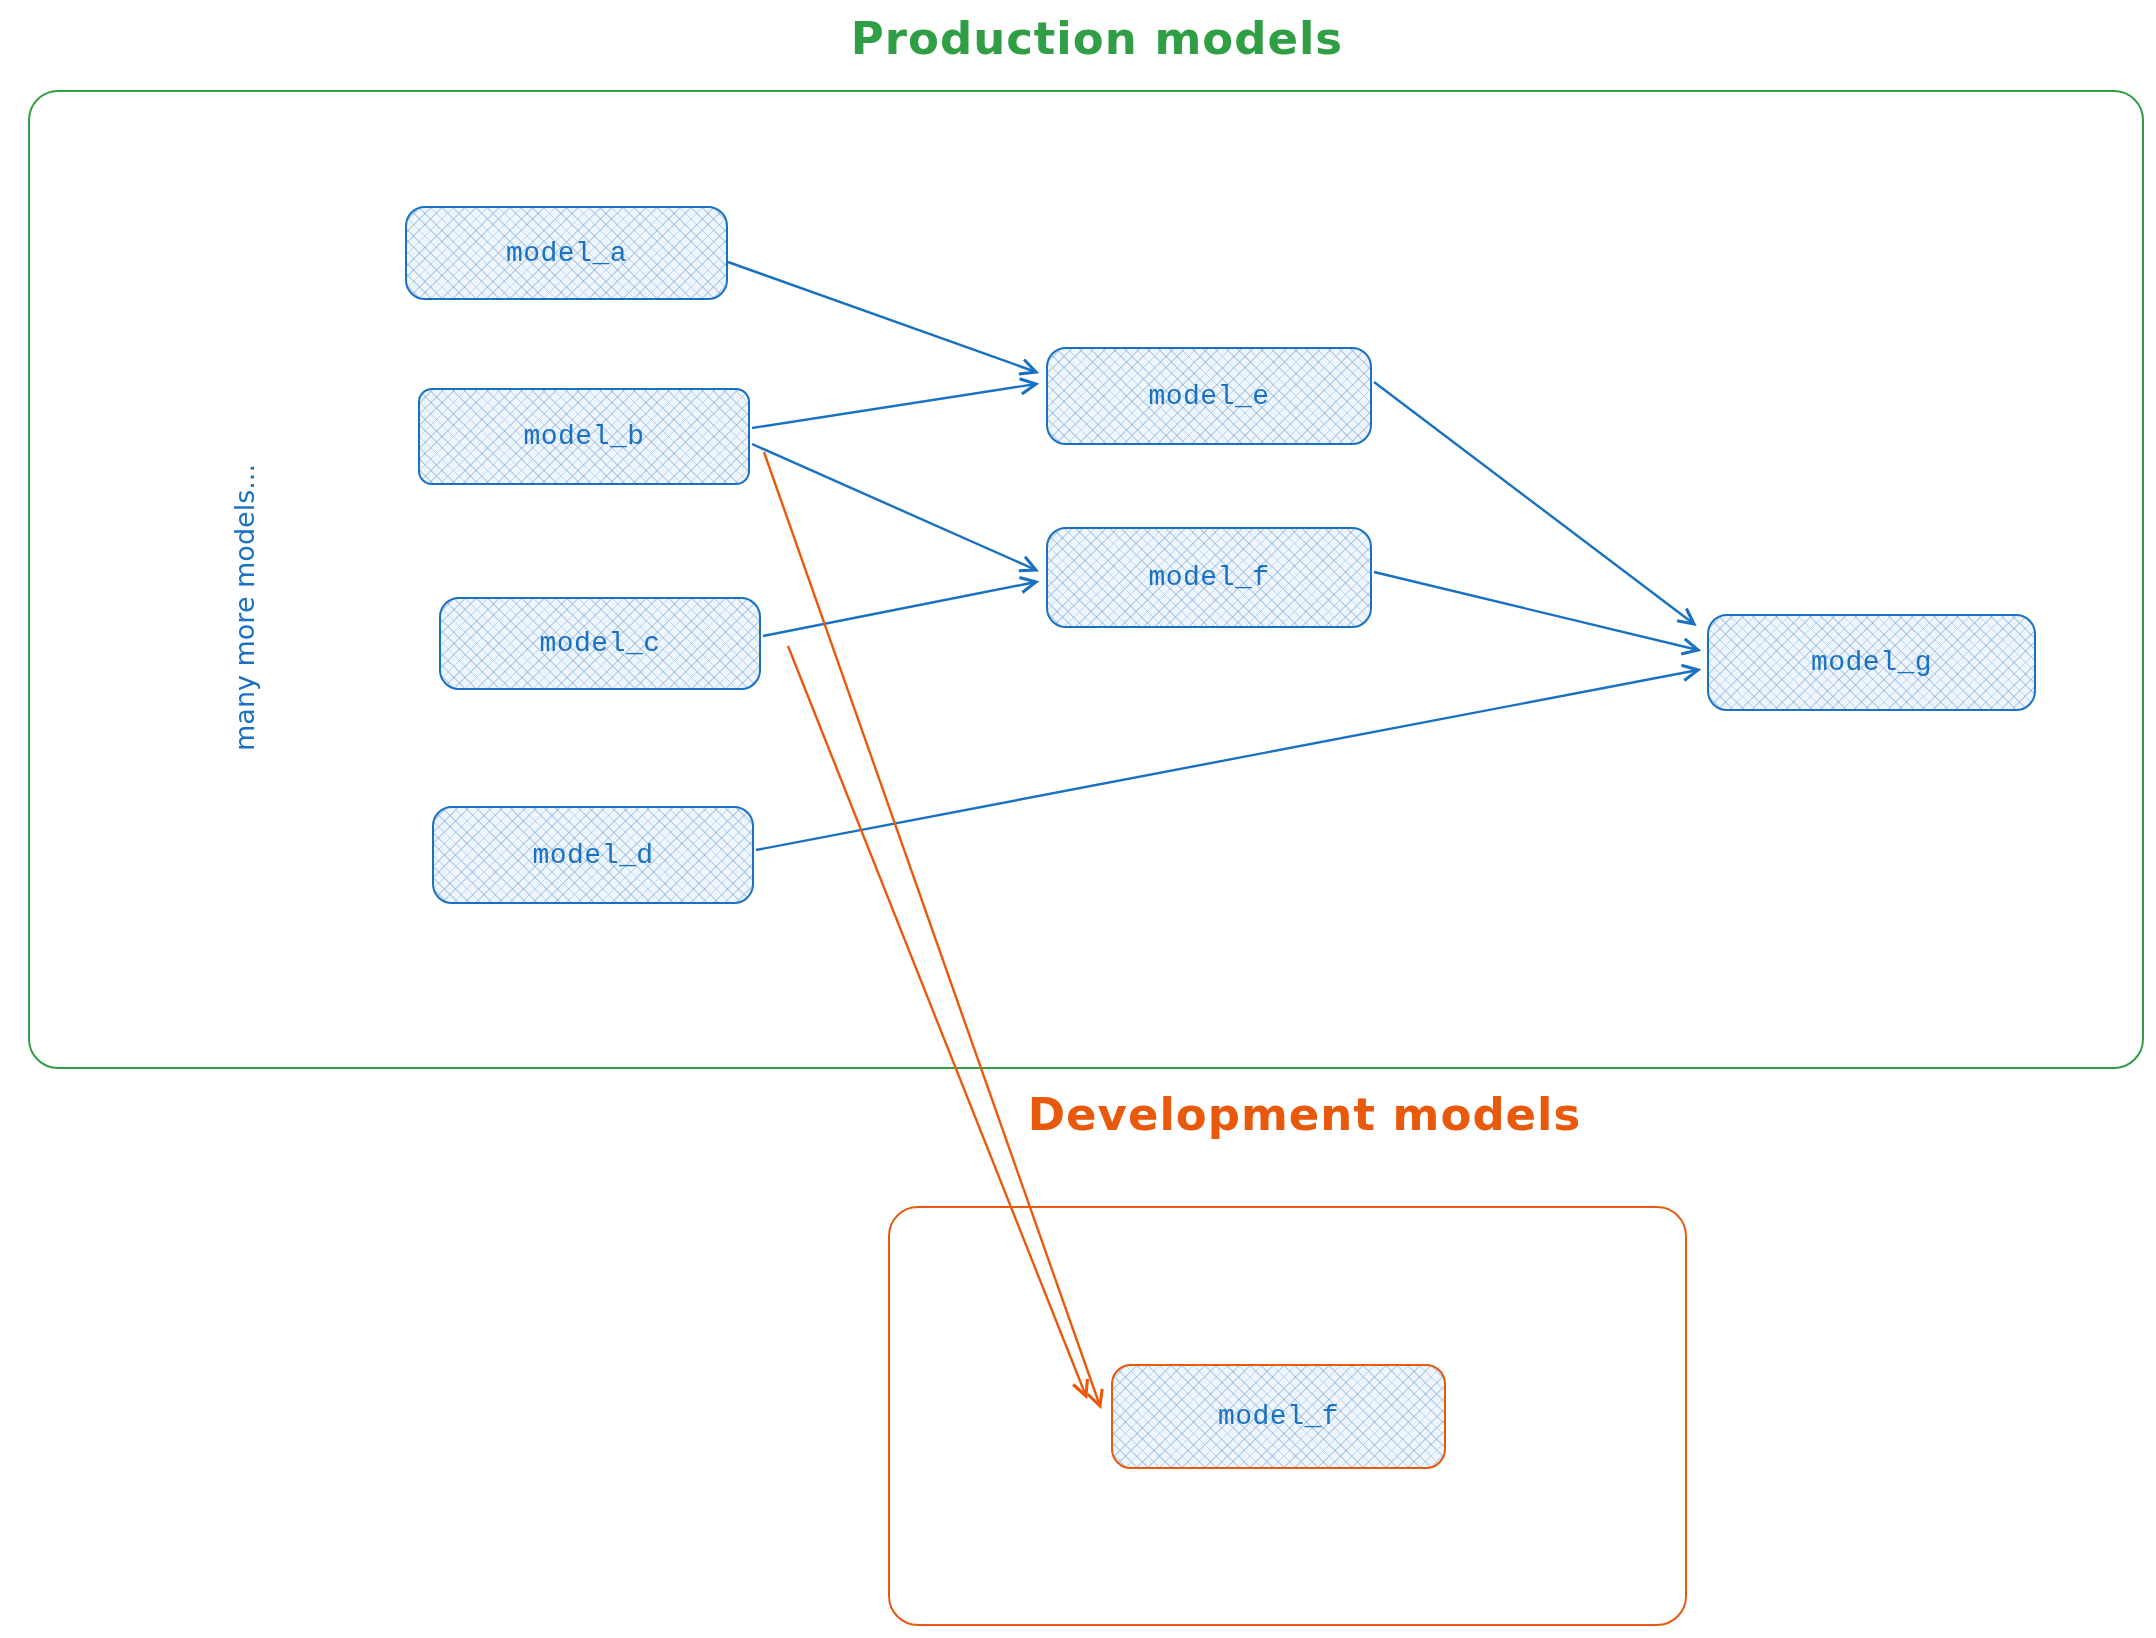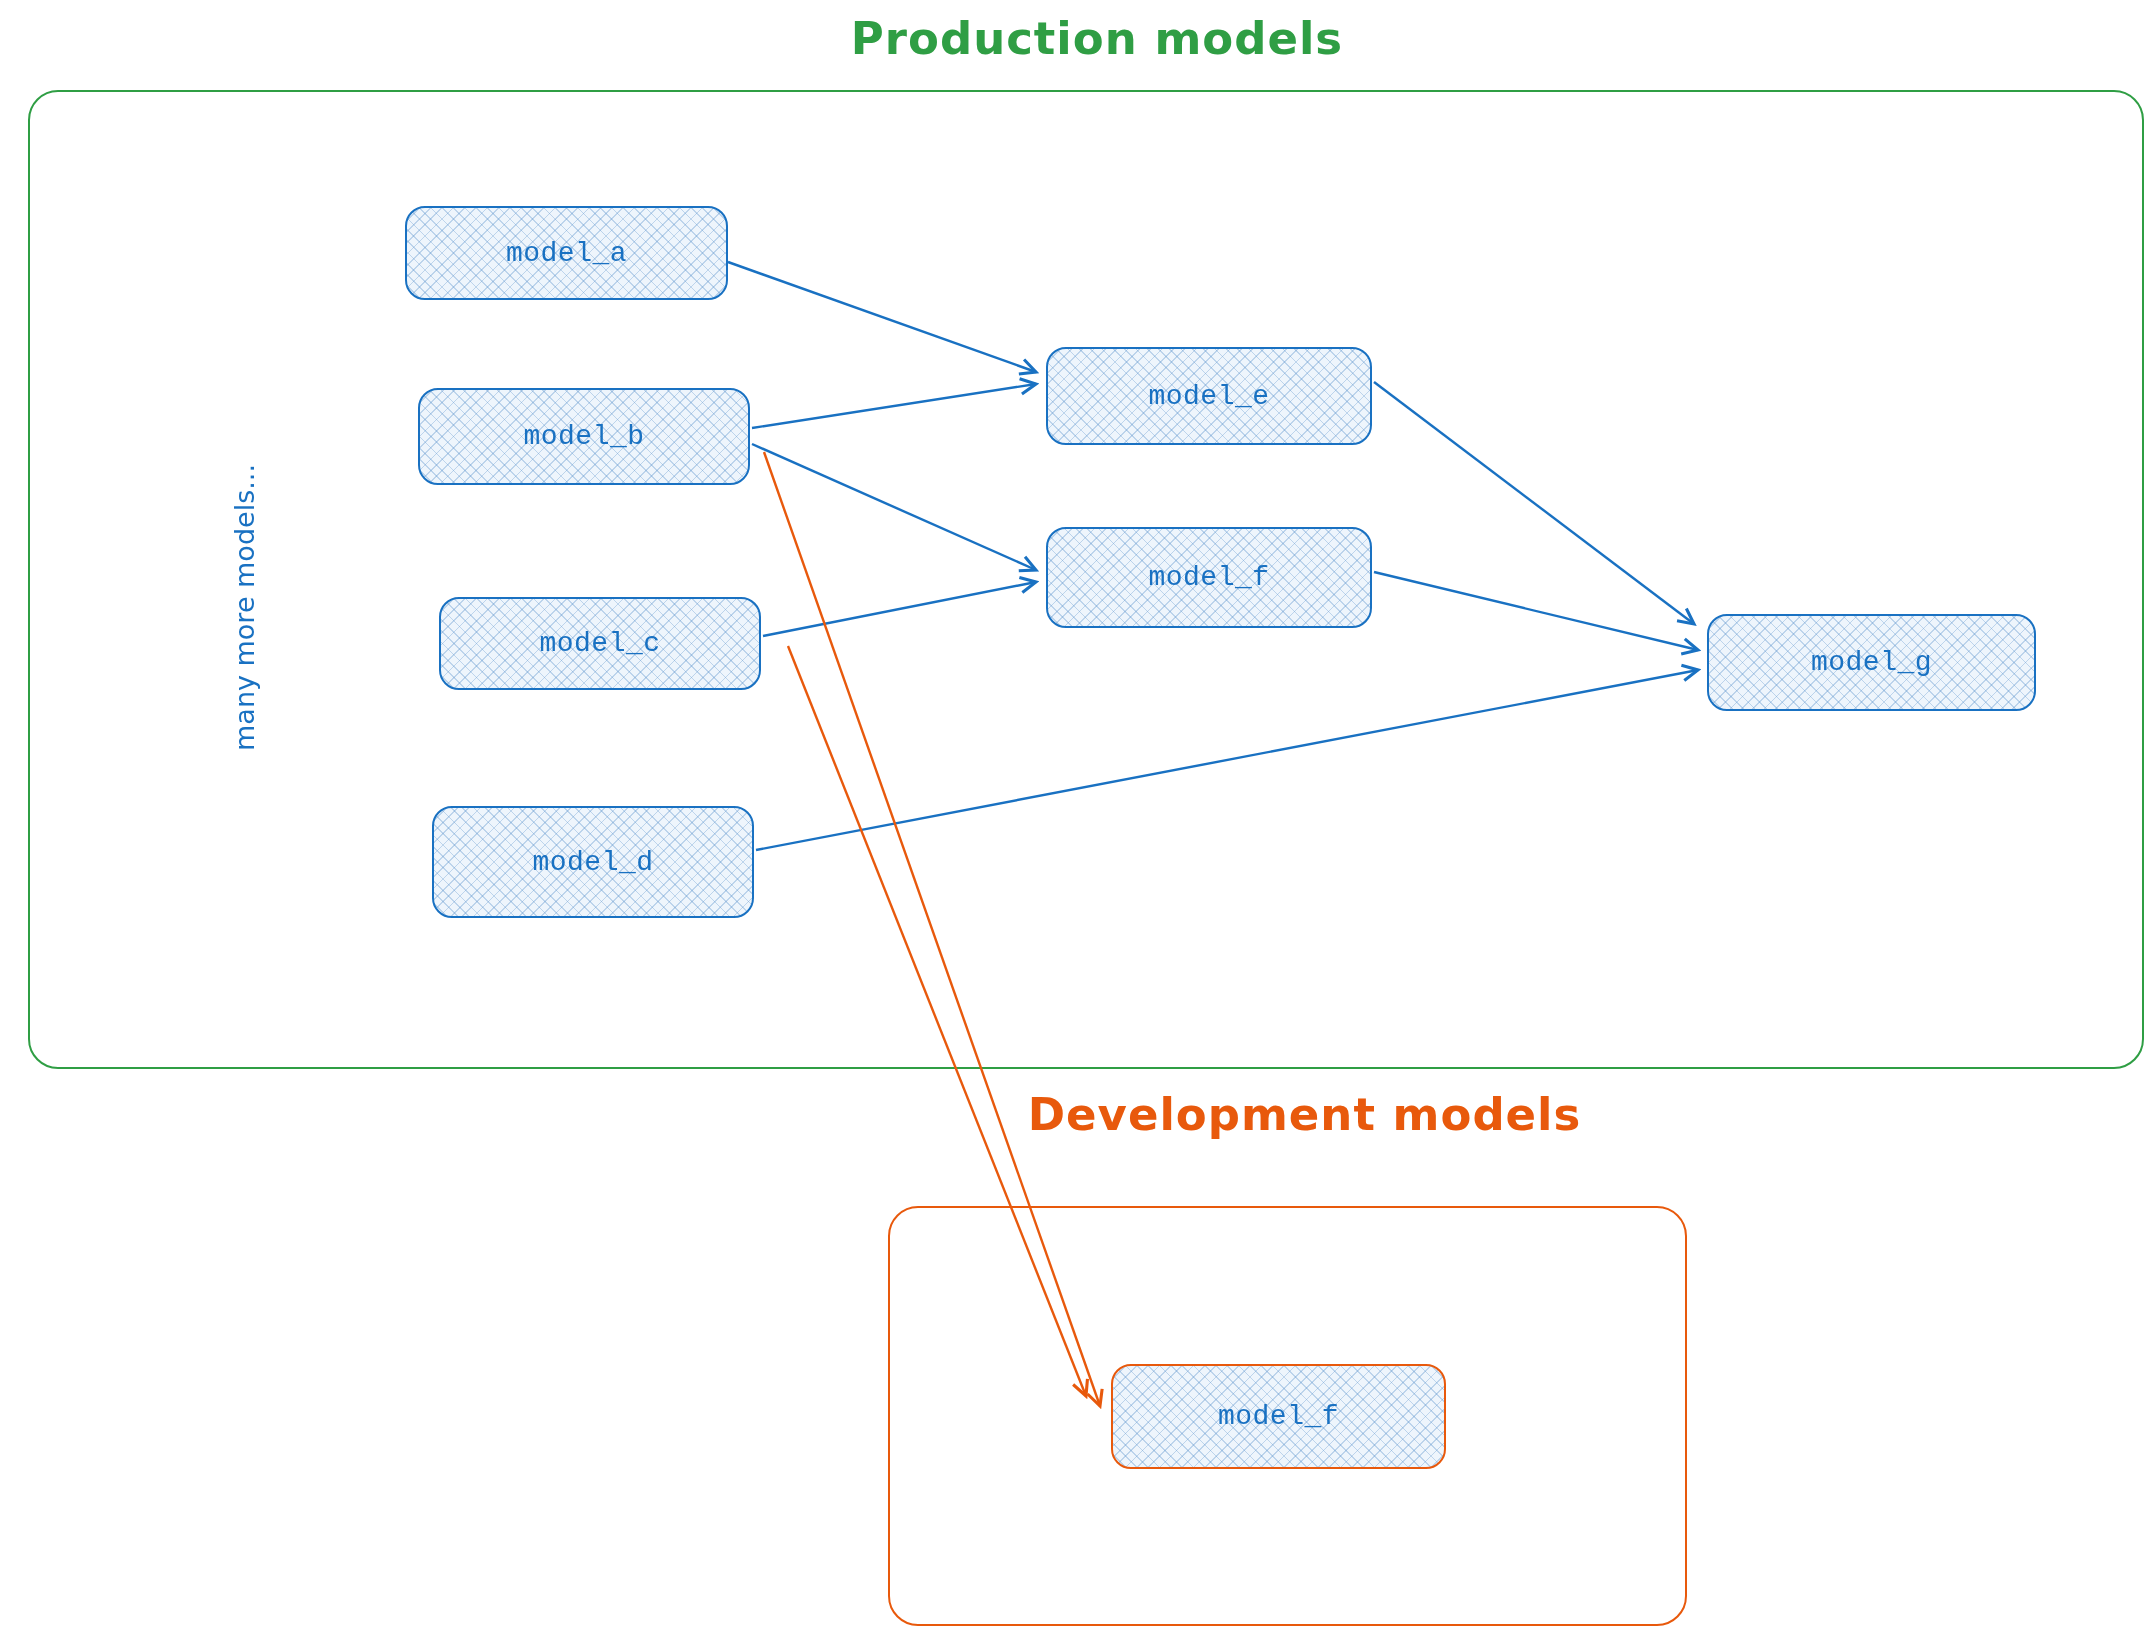--- a/index.html
+++ b/index.html
@@ -120,27 +120,27 @@
       <line x1="1374" y1="572" x2="1698" y2="650" stroke="#1971c2" marker-end="url(#arrow-blue)"></line>
       <line x1="756" y1="850" x2="1698" y2="670" stroke="#1971c2" marker-end="url(#arrow-blue)"></line>
       <line x1="764" y1="452" x2="1100" y2="1406" stroke="#e8590c" marker-end="url(#arrow-orange)"></line>
       <line x1="788" y1="646" x2="1086" y2="1396" stroke="#e8590c" marker-end="url(#arrow-orange)"></line>
     </svg>
 
   <div id="nodes">
       <div class="node blue" style="left: 405px; top: 206px; width: 323px; height: 94px;">
         <span>model_a</span>
       </div>
-      <div class="node blue" style="left: 418px; top: 388px; width: 332px; height: 97px;">
+      <div class="node blue" style="left: 418px; top: 388px; width: 332px; height: 97px; border-radius: 14px;">
         <span>model_b</span>
       </div>
       <div class="node blue" style="left: 439px; top: 597px; width: 322px; height: 93px;">
         <span>model_c</span>
       </div>
-      <div class="node blue" style="left: 432px; top: 806px; width: 322px; height: 112px;">
+      <div class="node blue" style="left: 432px; top: 806px; width: 322px; height: 98px;">
         <span>model_d</span>
       </div>
       <div class="node blue" style="left: 1046px; top: 323px; width: 326px; height: 98px; margin-top: 24px;">
         <span>model_e</span>
       </div>
       <div class="node blue" style="left: 1046px; top: 527px; width: 326px; height: 101px;">
         <span>model_f</span>
       </div>
       <div class="node blue" style="left: 1707px; top: 614px; width: 329px; height: 97px;">
         <span>model_g</span>

